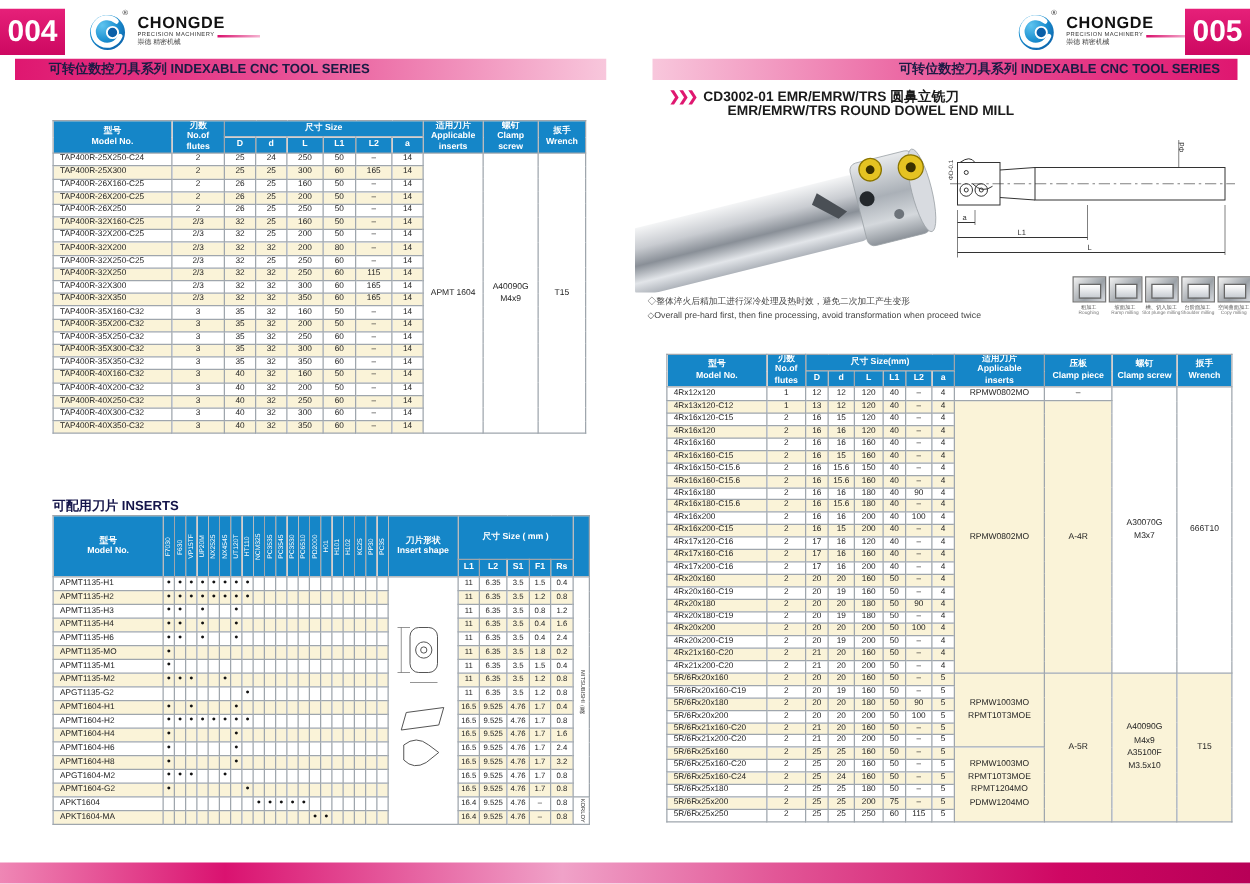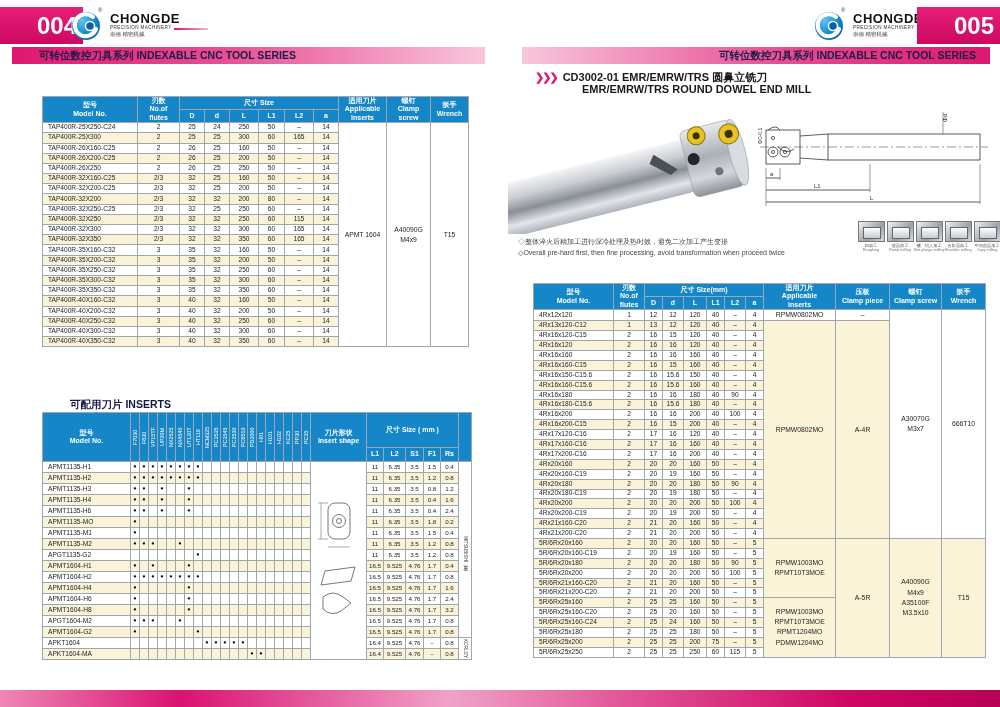--- a/index.html
+++ b/index.html
@@ -2,21 +2,21 @@
 <html><head>
 <meta charset="utf-8">
 <style>
   html,body{margin:0;padding:0;background:#fff;}
   #sheet{position:relative;width:1000px;height:707px;background:#fff;overflow:hidden;
          font-family:"Liberation Sans", sans-serif;color:#222;}
   .page{position:absolute;top:0;width:500px;height:707px;}
   #page-left{left:0;} #page-right{left:500px;}
 
   .pagenum{position:absolute;top:7px;width:52px;height:37px;background:linear-gradient(180deg,#e62079,#cd0861);
-           color:#fff;font-size:24px;font-weight:bold;text-align:center;line-height:37px;padding-left:31px;}
+           color:#fff;font-size:24px;font-weight:bold;text-align:center;line-height:37px;}
   #pn-left{left:0;} #pn-right{right:0;margin-left:28px;}
 
   .logo{position:absolute;top:4px;display:flex;align-items:center;gap:4px;}
   #logo-left{left:70px;} #logo-right{left:313px;}
   .logo-text{line-height:1;}
   .brand-en{font-size:13px;font-weight:bold;letter-spacing:0.5px;color:#111;}
   .brand-sub{font-size:4.6px;color:#333;letter-spacing:0.4px;display:flex;align-items:center;gap:2px;}
   .brand-sub .bar{display:inline-block;width:34px;height:2.5px;background:linear-gradient(90deg,#d90f6c,#f5b5d2);}
   .brand-cn{font-size:5.5px;color:#444;margin-top:1px;}
 
@@ -35,21 +35,21 @@
   th{background:#1586c8;color:#fff;font-weight:bold;font-size:7px;line-height:1.2;white-space:pre-line;}
   td{font-size:6.6px;line-height:1.05;color:#222;}
   tr.cream td{background:#faf3d8;}
   td.merged{background:#fff;white-space:pre-line;font-size:6.8px;line-height:1.5;}
   td.mcol{text-align:left;padding-left:5px;}
 
   #left-main{position:absolute;left:42px;top:96px;width:426px;}
   #left-main td{height:9.2px;}
   #left-main th{height:12px;}
 
-  #inserts-title{position:absolute;left:42px;top:398px;font-size:10.5px;font-weight:bold;color:#15154a;margin-left:28px;}
+  #inserts-title{position:absolute;left:42px;top:398px;font-size:10.5px;font-weight:bold;color:#15154a;}
   #inserts{position:absolute;left:42px;top:412px;width:429px;}
   #inserts td{height:10px;}
   th.vert{writing-mode:vertical-rl;transform:rotate(180deg);font-size:5.4px;font-weight:normal;letter-spacing:0;padding:2px 0;}
   td.dot{font-size:5.5px;color:#111;}
   td.sz{font-size:6.2px;}
   td.shape-cell{background:#fff;vertical-align:middle;}
   td.side-cell{background:#fff;writing-mode:vertical-rl;font-size:4.6px;color:#333;padding:0;}
 
   #right-main{position:absolute;left:33px;top:283px;width:452px;}
   #right-main td{height:8.9px;}

